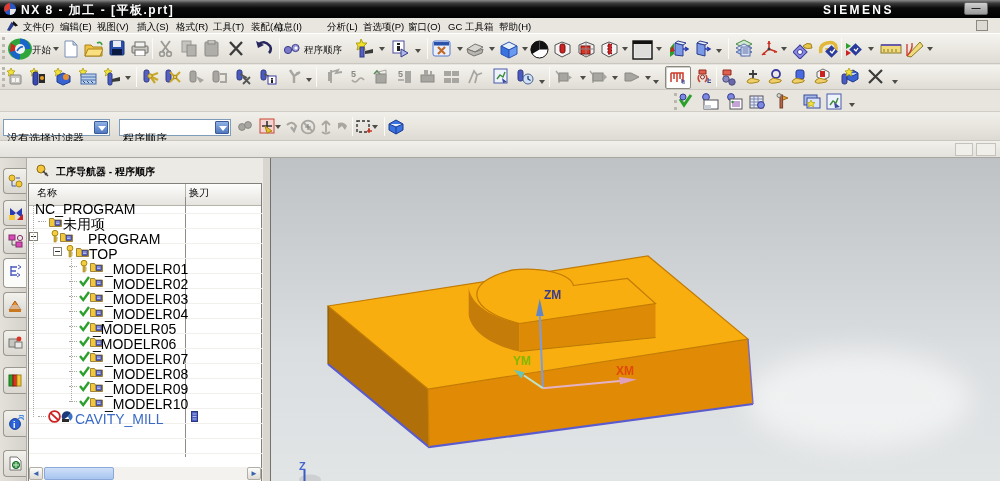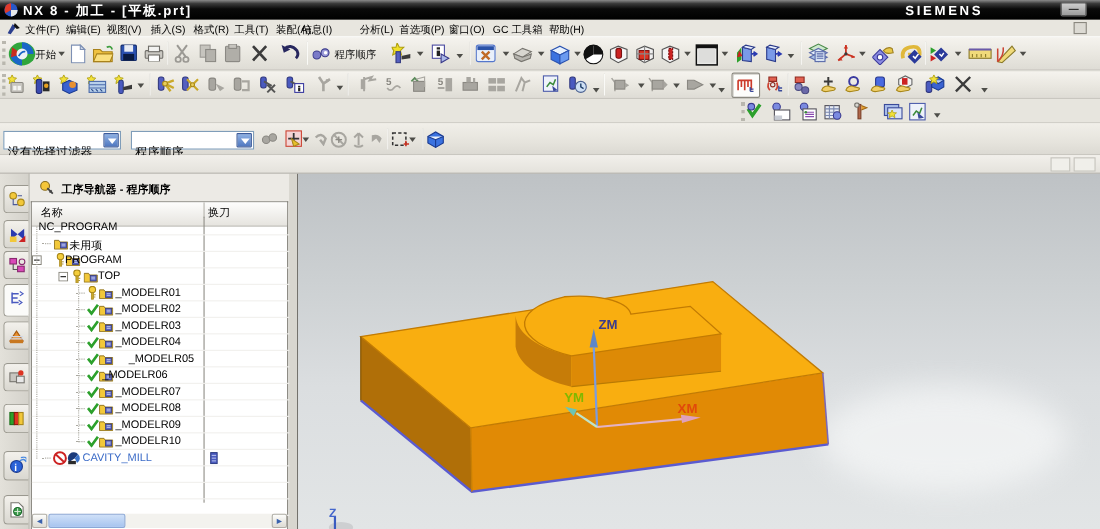--- a/index.html
+++ b/index.html
@@ -38,21 +38,21 @@
 #rbar{left:0;top:158px;width:27px;height:323px;background:linear-gradient(90deg,#e3e1da,#d4d2cb);border-right:1px solid #aeaca5;}
 .rtab{position:absolute;left:3px;width:23px;background:linear-gradient(#f3f1ec,#d9d7d0);
  border:1px solid #9a988f;border-right:none;border-radius:4px 0 0 4px;}
 .rtab.active{background:#fbfbf9;}
 #panel{left:27px;top:158px;width:236px;height:323px;background:#eceae5;}
 #ptitle{position:absolute;left:29px;top:7px;font-size:10px;font-weight:bold;color:#000;}
 #tframe{position:absolute;left:1px;top:25px;width:234px;height:298px;background:#fff;border:1px solid #828078;border-bottom:none;}
 #colhead{position:absolute;left:0;top:0;width:232px;height:22px;background:linear-gradient(#fdfdfc,#e6e4df);border-bottom:1px solid #b5b3ac;}
 .cl{position:absolute;top:1.5px;font-size:10px;color:#000;}
 #colsep{position:absolute;left:156px;top:13px;width:1px;height:260px;background:#8f8d86;}
-.trow{position:absolute;left:0;width:272px;height:15px;border-bottom:1px solid #f1f0ed;font-size:10px;color:#000;white-space:nowrap;}
+.trow{position:absolute;left:0;width:272px;height:15px;border-bottom:1px solid #f1f0ed;font-size:14px;color:#000;white-space:nowrap;}
 .trow .t{position:absolute;top:2px;}
 #hscr{position:absolute;left:0px;top:283px;width:232px;height:13px;background:#f3f2ee;}
 .sbtn{position:absolute;top:0;width:14px;height:13px;background:linear-gradient(#fdfdfb,#dddbd4);border:1px solid #b0aea7;border-radius:2px;color:#3a62ad;font-size:8px;line-height:11px;text-align:center;font-weight:bold;}
 #sthumb{position:absolute;left:15px;top:0;width:70px;height:13px;background:linear-gradient(#cfe0f8,#a7c4ef);border:1px solid #8aa8d8;border-radius:2px;}
 #split{left:263px;top:158px;width:8px;height:323px;background:#d8d6cf;border-right:1px solid #74726c;}
 #vp{left:271px;top:158px;width:729px;height:323px;overflow:hidden;
  background:linear-gradient(#bec2c5 0%,#ccd0d2 30%,#dbdee0 60%,#e2e5e6 100%);}
 #blob{position:absolute;left:475px;top:193px;width:225px;height:96px;background:#fbfcfc;border-radius:50%;filter:blur(13px);opacity:.6;}
 </style>
 </head>
@@ -602,21 +602,21 @@
             <svg class="tic" style="left:22px;top:1px" width="8" height="13" viewBox="0 0 8 13">
               <circle cx="4" cy="3.2" r="2.9" fill="#f4ce3c" stroke="#a8871a"></circle>
               <rect x="3" y="5.8" width="2.1" height="6.2" fill="#caa92a" stroke="#a8871a" stroke-width="0.6"></rect>
               <path d="M5.2 8 h1.8 M5.2 10 h1.5" stroke="#a8871a" stroke-width="0.8"></path>
             </svg>
             <svg class="tic" style="left:31px;top:2px" width="13" height="11" viewBox="0 0 13 11">
               <path d="M0.5 2.5 h4 l1 1.5 h7 v6.5 h-12 z" fill="#f2c83a" stroke="#8a6d1d" stroke-width="0.8"></path>
               <rect x="6" y="4.5" width="5.5" height="5" fill="#5560c0" stroke="#333a80" stroke-width="0.7"></rect>
               <path d="M7 6 h3.5 M7 7.5 h3.5" stroke="#cdd4f0" stroke-width="0.8"></path>
             </svg>
-            <span class="t" style="left:30px">PROGRAM</span>
+            <span class="t" style="left:59px">PROGRAM</span>
           </div>
 <div class="trow" style="top:60px">
             <svg class="tic" style="left:24px;top:3px" width="9" height="9" viewBox="0 0 9 9">
               <rect x="0.5" y="0.5" width="8" height="8" fill="#fff" stroke="#848278"></rect>
               <path d="M2 4.5 h5" stroke="#333" stroke-width="1"></path>
             </svg>
             <svg class="tic" style="left:37px;top:1px" width="8" height="13" viewBox="0 0 8 13">
               <circle cx="4" cy="3.2" r="2.9" fill="#f4ce3c" stroke="#a8871a"></circle>
               <rect x="3" y="5.8" width="2.1" height="6.2" fill="#caa92a" stroke="#a8871a" stroke-width="0.6"></rect>
               <path d="M5.2 8 h1.8 M5.2 10 h1.5" stroke="#a8871a" stroke-width="0.8"></path>
@@ -681,21 +681,21 @@
 <div class="trow" style="top:135px">
             <span class="tic" style="left:40px;top:7px;width:8px;border-top:1px dotted #aaa8a0"></span>
             <svg class="tic" style="left:50px;top:2px" width="11" height="11" viewBox="0 0 11 11">
               <path d="M1 5 l3.2 4 L10 1" stroke="#2ca02c" stroke-width="2.4" fill="none"></path>
             </svg>
             <svg class="tic" style="left:61px;top:2px" width="13" height="11" viewBox="0 0 13 11">
               <path d="M0.5 2.5 h4 l1 1.5 h7 v6.5 h-12 z" fill="#f2c83a" stroke="#8a6d1d" stroke-width="0.8"></path>
               <rect x="6" y="4.5" width="5.5" height="5" fill="#5560c0" stroke="#333a80" stroke-width="0.7"></rect>
               <path d="M7 6 h3.5 M7 7.5 h3.5" stroke="#cdd4f0" stroke-width="0.8"></path>
             </svg>
-            <span class="t" style="left:88px">_MODELR05</span>
+            <span class="t" style="left:64px">_MODELR05</span>
           </div>
 <div class="trow" style="top:150px">
             <span class="tic" style="left:40px;top:7px;width:8px;border-top:1px dotted #aaa8a0"></span>
             <svg class="tic" style="left:50px;top:2px" width="11" height="11" viewBox="0 0 11 11">
               <path d="M1 5 l3.2 4 L10 1" stroke="#2ca02c" stroke-width="2.4" fill="none"></path>
             </svg>
             <svg class="tic" style="left:61px;top:2px" width="13" height="11" viewBox="0 0 13 11">
               <path d="M0.5 2.5 h4 l1 1.5 h7 v6.5 h-12 z" fill="#f2c83a" stroke="#8a6d1d" stroke-width="0.8"></path>
               <rect x="6" y="4.5" width="5.5" height="5" fill="#5560c0" stroke="#333a80" stroke-width="0.7"></rect>
               <path d="M7 6 h3.5 M7 7.5 h3.5" stroke="#cdd4f0" stroke-width="0.8"></path>

